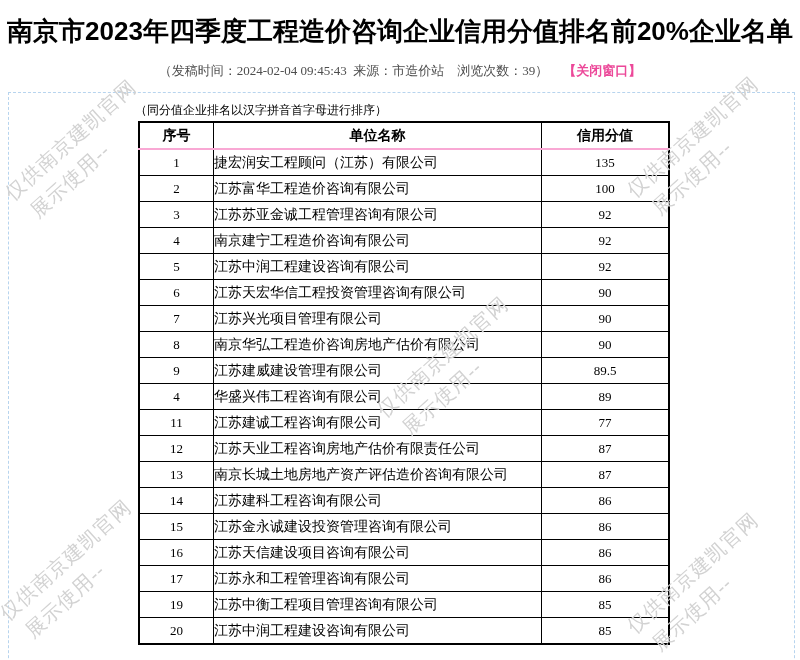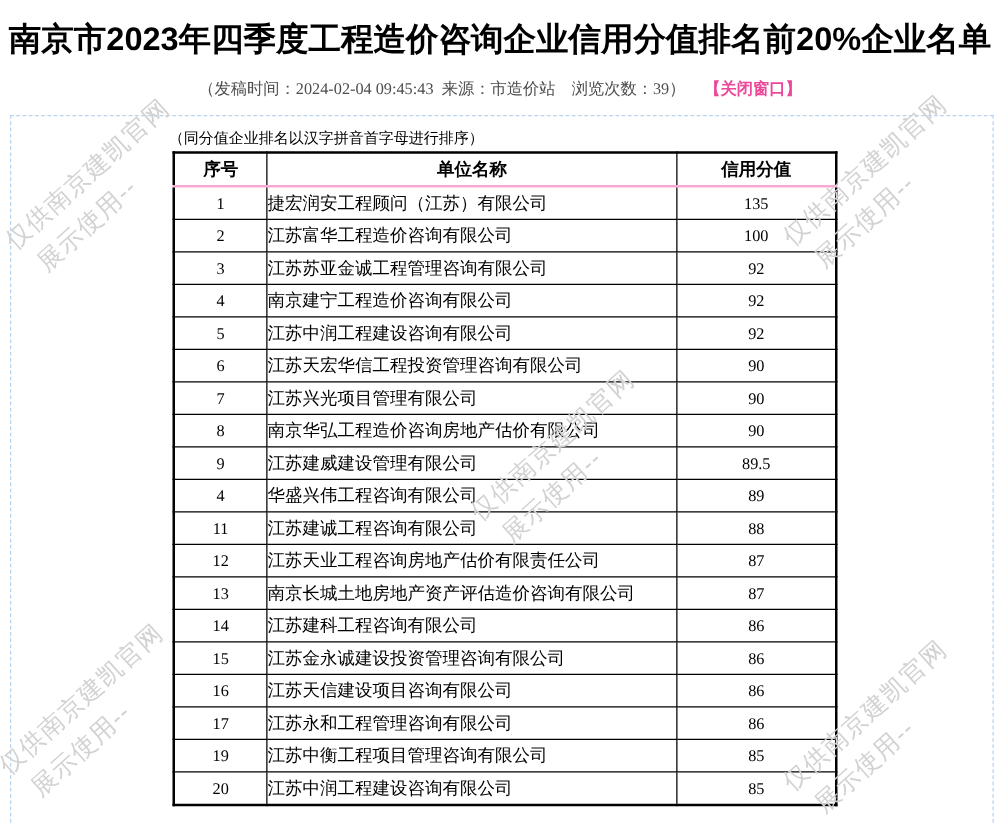--- a/index.html
+++ b/index.html
@@ -183,21 +183,21 @@
 
         <tr>
           <td class="cell-rank">4</td>
           <td class="cell-name">华盛兴伟工程咨询有限公司</td>
           <td class="cell-score">89</td>
         </tr>
 
         <tr>
           <td class="cell-rank">11</td>
           <td class="cell-name">江苏建诚工程咨询有限公司</td>
-          <td class="cell-score">88</td>
+          <td class="cell-score">77</td>
         </tr>
 
         <tr>
           <td class="cell-rank">12</td>
           <td class="cell-name">江苏天业工程咨询房地产估价有限责任公司</td>
           <td class="cell-score">87</td>
         </tr>
 
         <tr>
           <td class="cell-rank">13</td>

